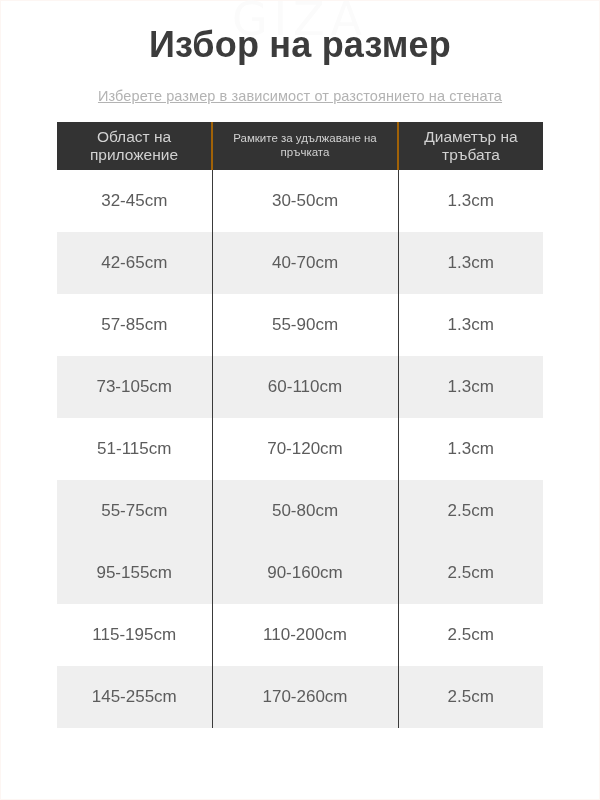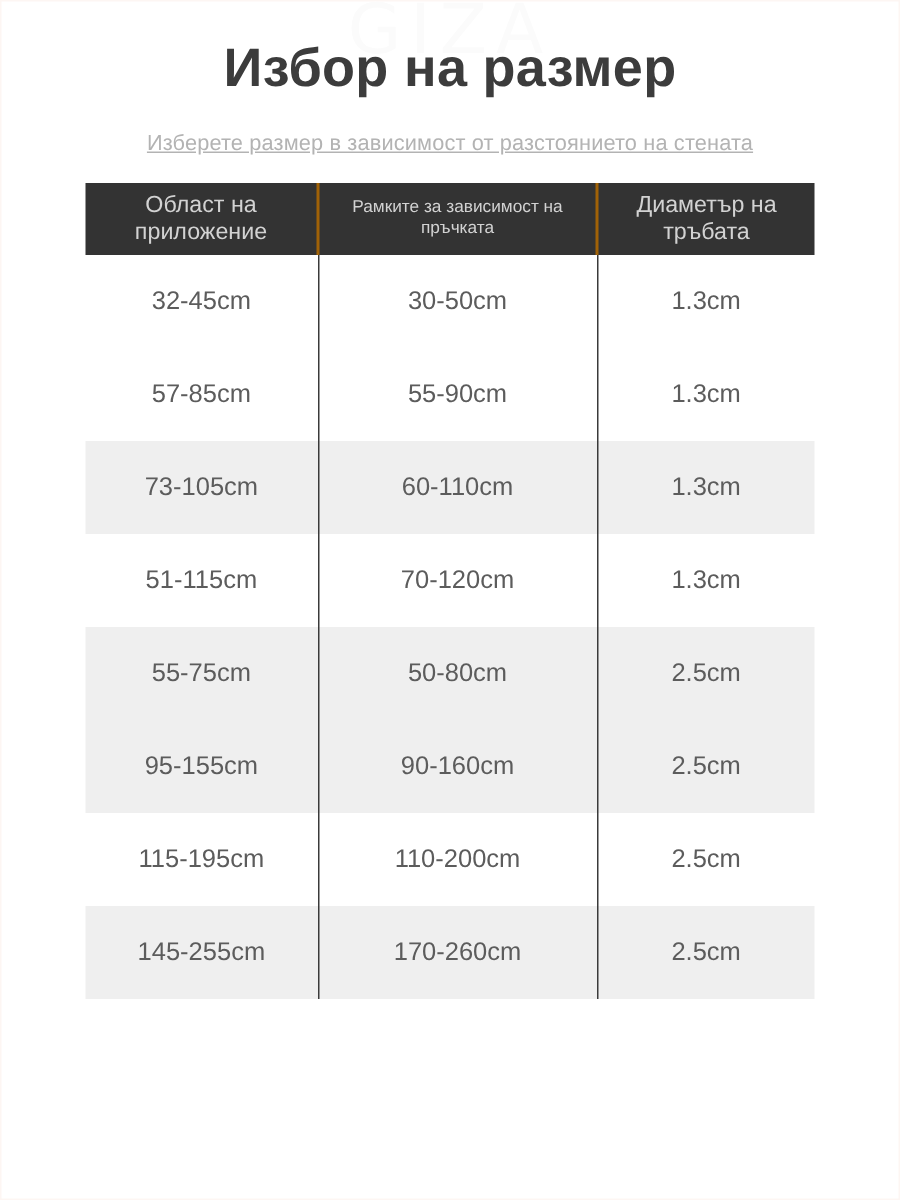--- a/index.html
+++ b/index.html
@@ -148,29 +148,34 @@
   <div class="size-table-wrap">
     <table class="size-table">
       <colgroup>
         <col class="c1">
           <col class="c2">
           <col class="c3">
       </colgroup>
       <thead>
         <tr>
           <th class="h-area">Област на приложение</th>
-          <th class="h-frame">Рамките за зависимост на пръчката</th>
+          <th class="h-frame">Рамките за удължаване на пръчката</th>
           <th class="h-diam">Диаметър на тръбата</th>
         </tr>
       </thead>
       <tbody>
 
         <tr class="odd">
           <td>32-45cm</td>
           <td>30-50cm</td>
+          <td>1.3cm</td>
+        </tr>
+        <tr class="even">
+          <td>42-65cm</td>
+          <td>40-70cm</td>
           <td>1.3cm</td>
         </tr>
         <tr class="odd">
           <td>57-85cm</td>
           <td>55-90cm</td>
           <td>1.3cm</td>
         </tr>
         <tr class="even">
           <td>73-105cm</td>
           <td>60-110cm</td>

